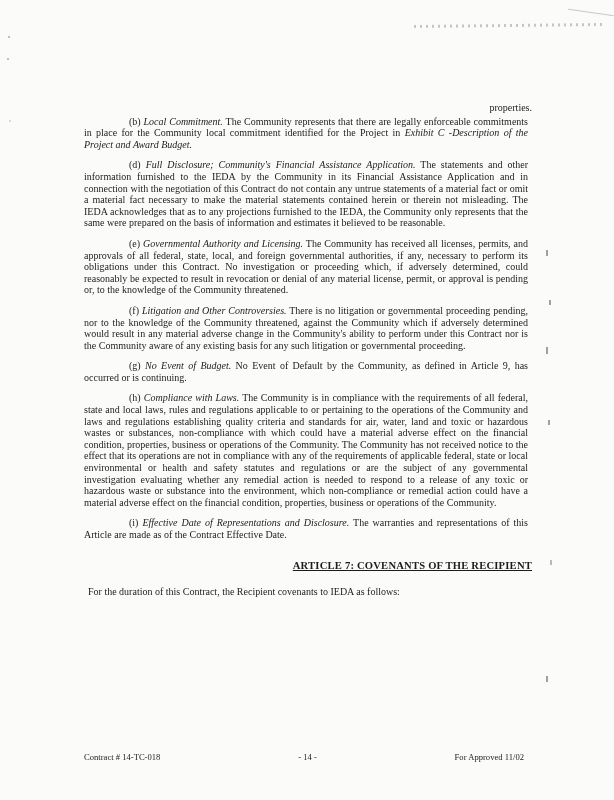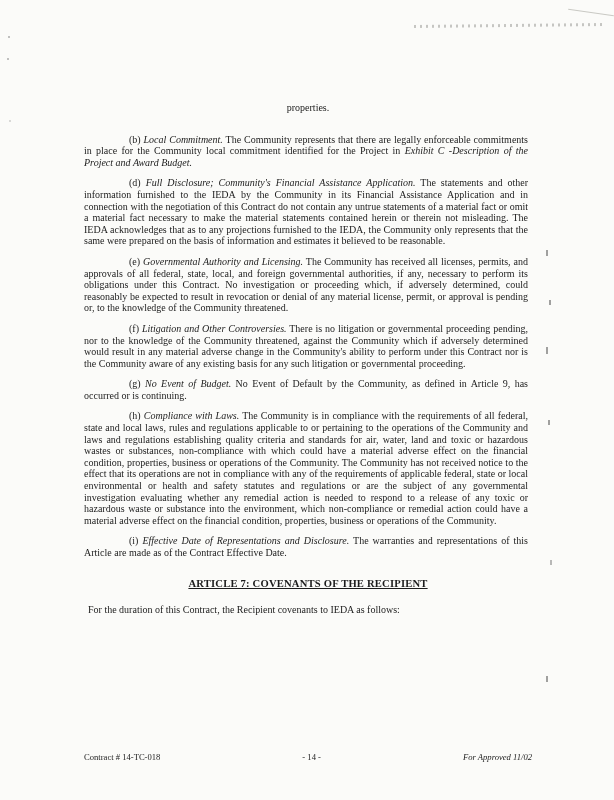--- a/index.html
+++ b/index.html
@@ -20,58 +20,57 @@
   .content {
     position: absolute;
     left: 84px;
     right: 82px;
     top: 102px;
     font-size: 10px;
     line-height: 11.6px;
     text-align: justify;
   }
   .lead {
-    margin: 0 0 20px 0;
-    text-align: center;
+    margin: 0 0 2px 0;
+    text-align: right;
   }
   .para {
     margin: 0 4px 9px 0;
     text-indent: 45px;
     font-family: Liberation Serif, serif;
   }
   .it {
     font-style: italic;
   }
   .article-heading {
     margin: 19px 0 15px 0;
     font-weight: bold;
     font-size: 10.6px;
     letter-spacing: 0.2px;
-    text-align: center;
+    text-align: right;
   }
   .article-heading span {
     text-decoration: underline;
   }
   .closing {
     margin: 4px;
     text-align: left;
   }
   .footer {
     position: absolute;
     left: 84px;
-    right: 82px;
+    right: 90px;
     bottom: 38px;
     display: flex;
     justify-content: space-between;
     align-items: baseline;
     font-size: 8.6px;
     color: #222;
   }
   .footer .ftr-right {
-    font-style: italic;
   }
   
   .artifact {
     position: absolute;
     pointer-events: none;
   }
   .art-topright {
     top: 24px;
     right: 10px;
     width: 190px;

